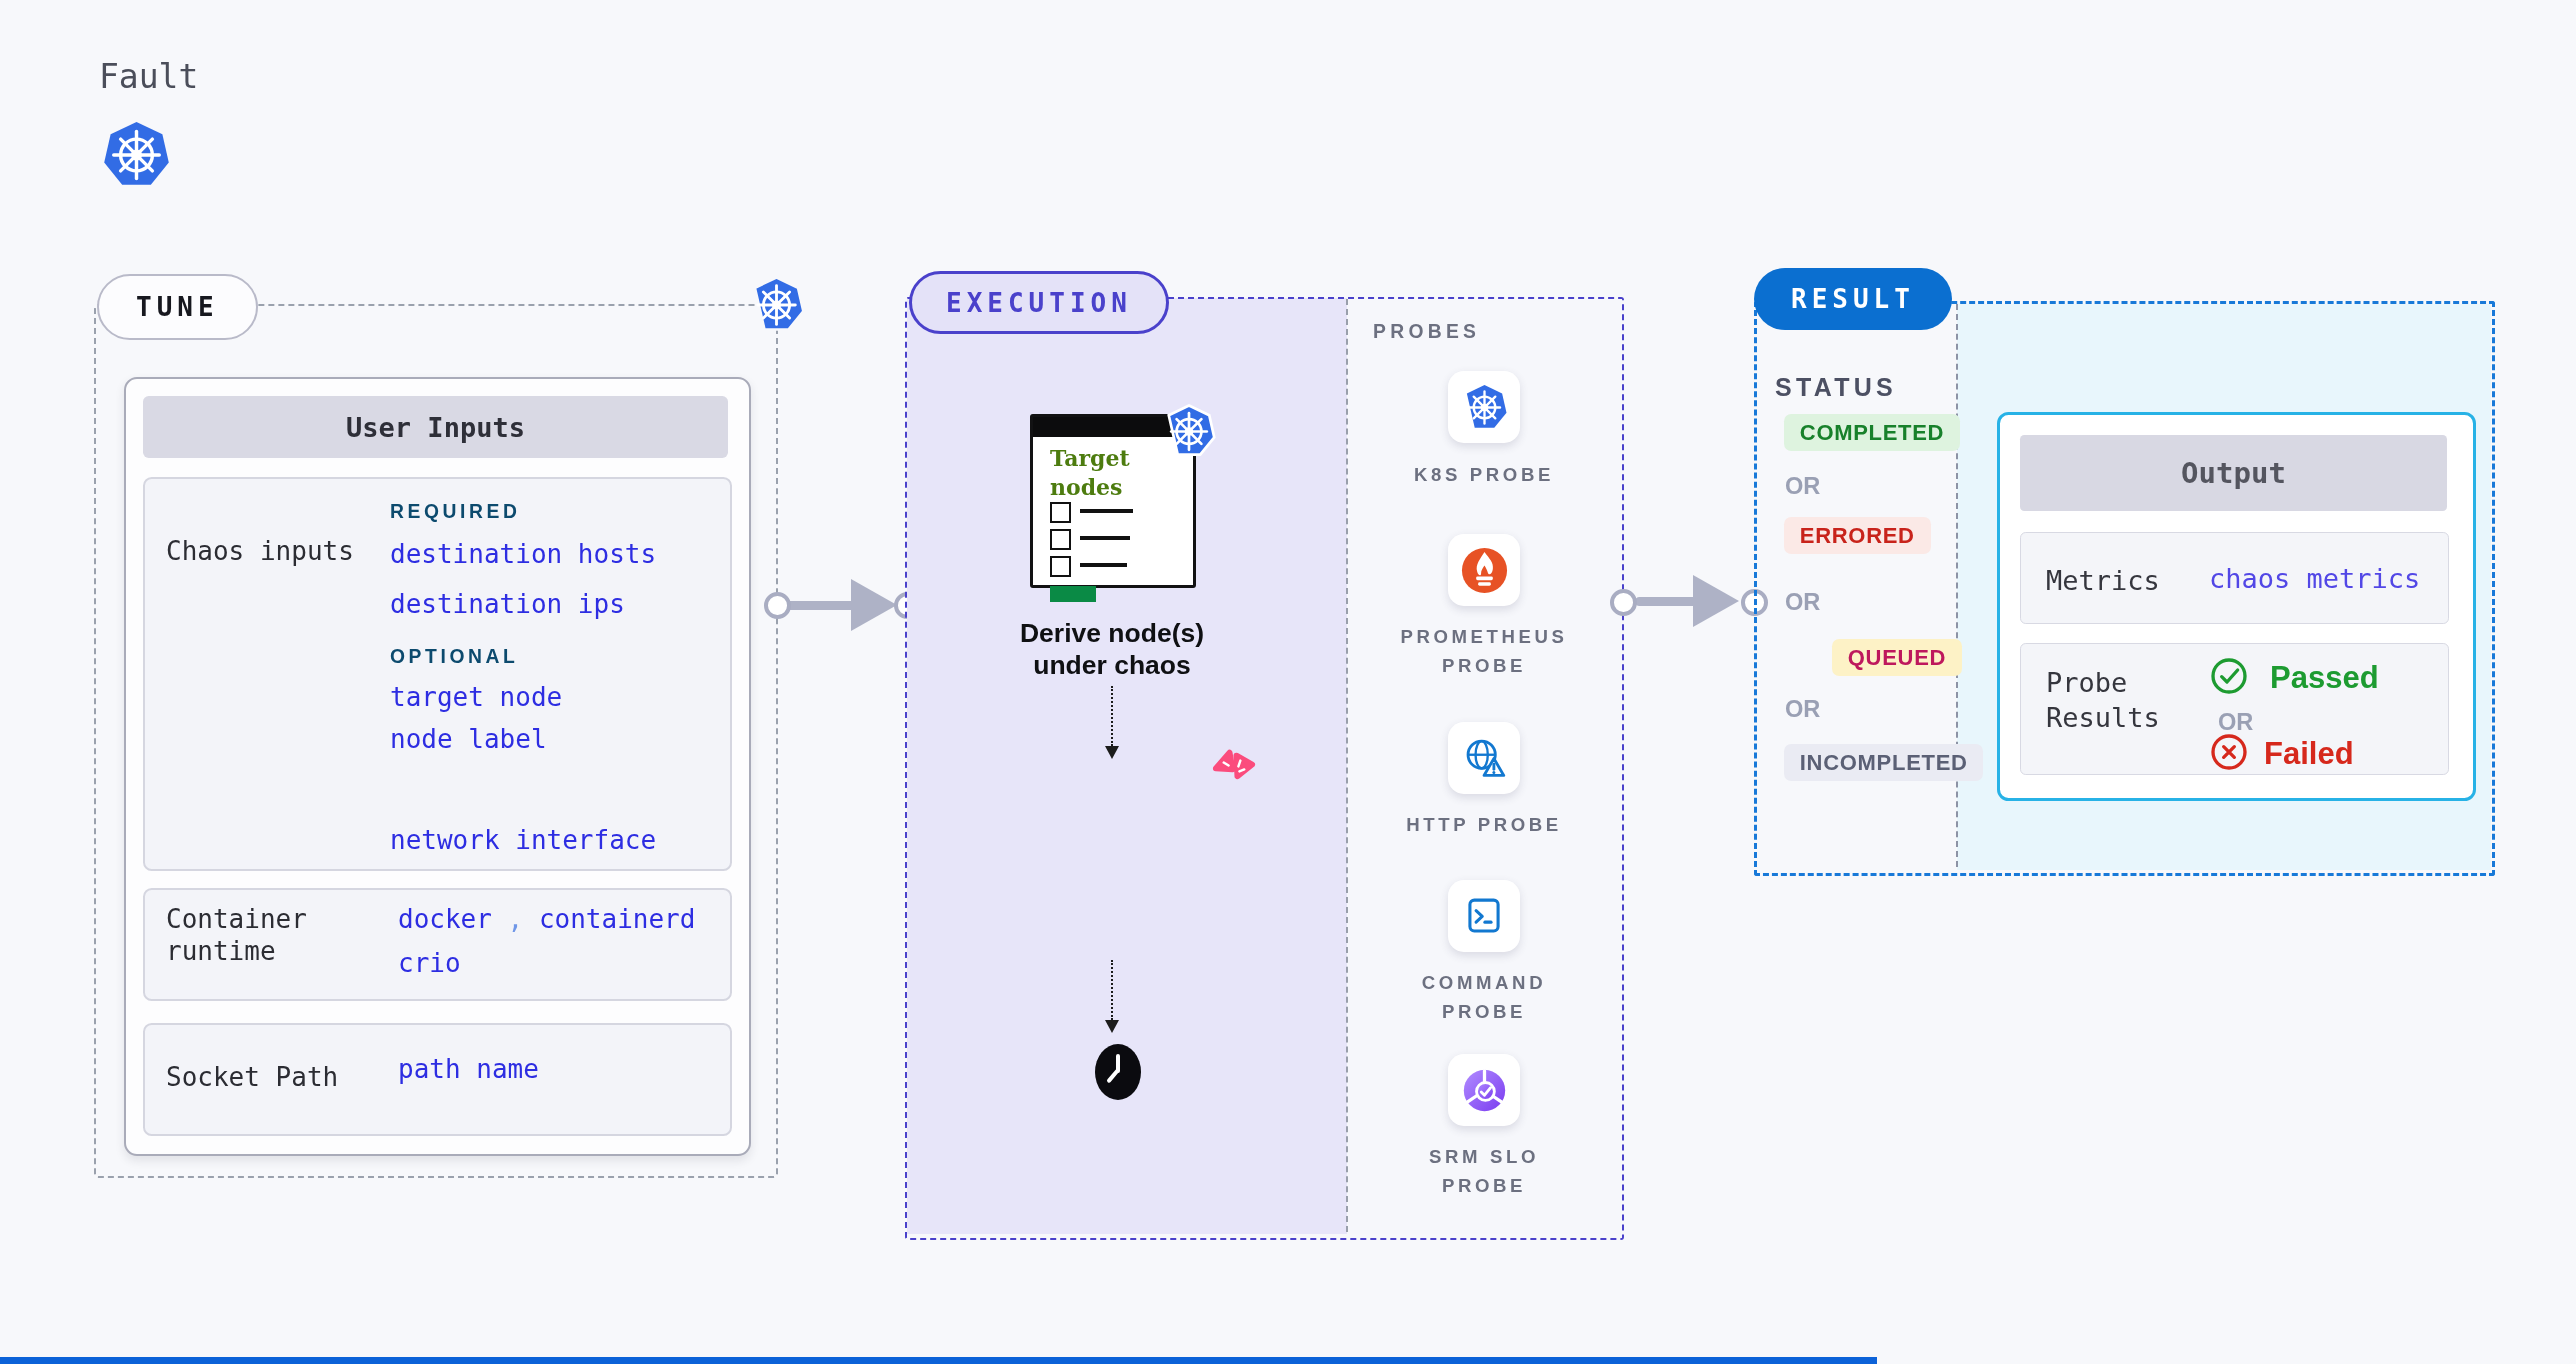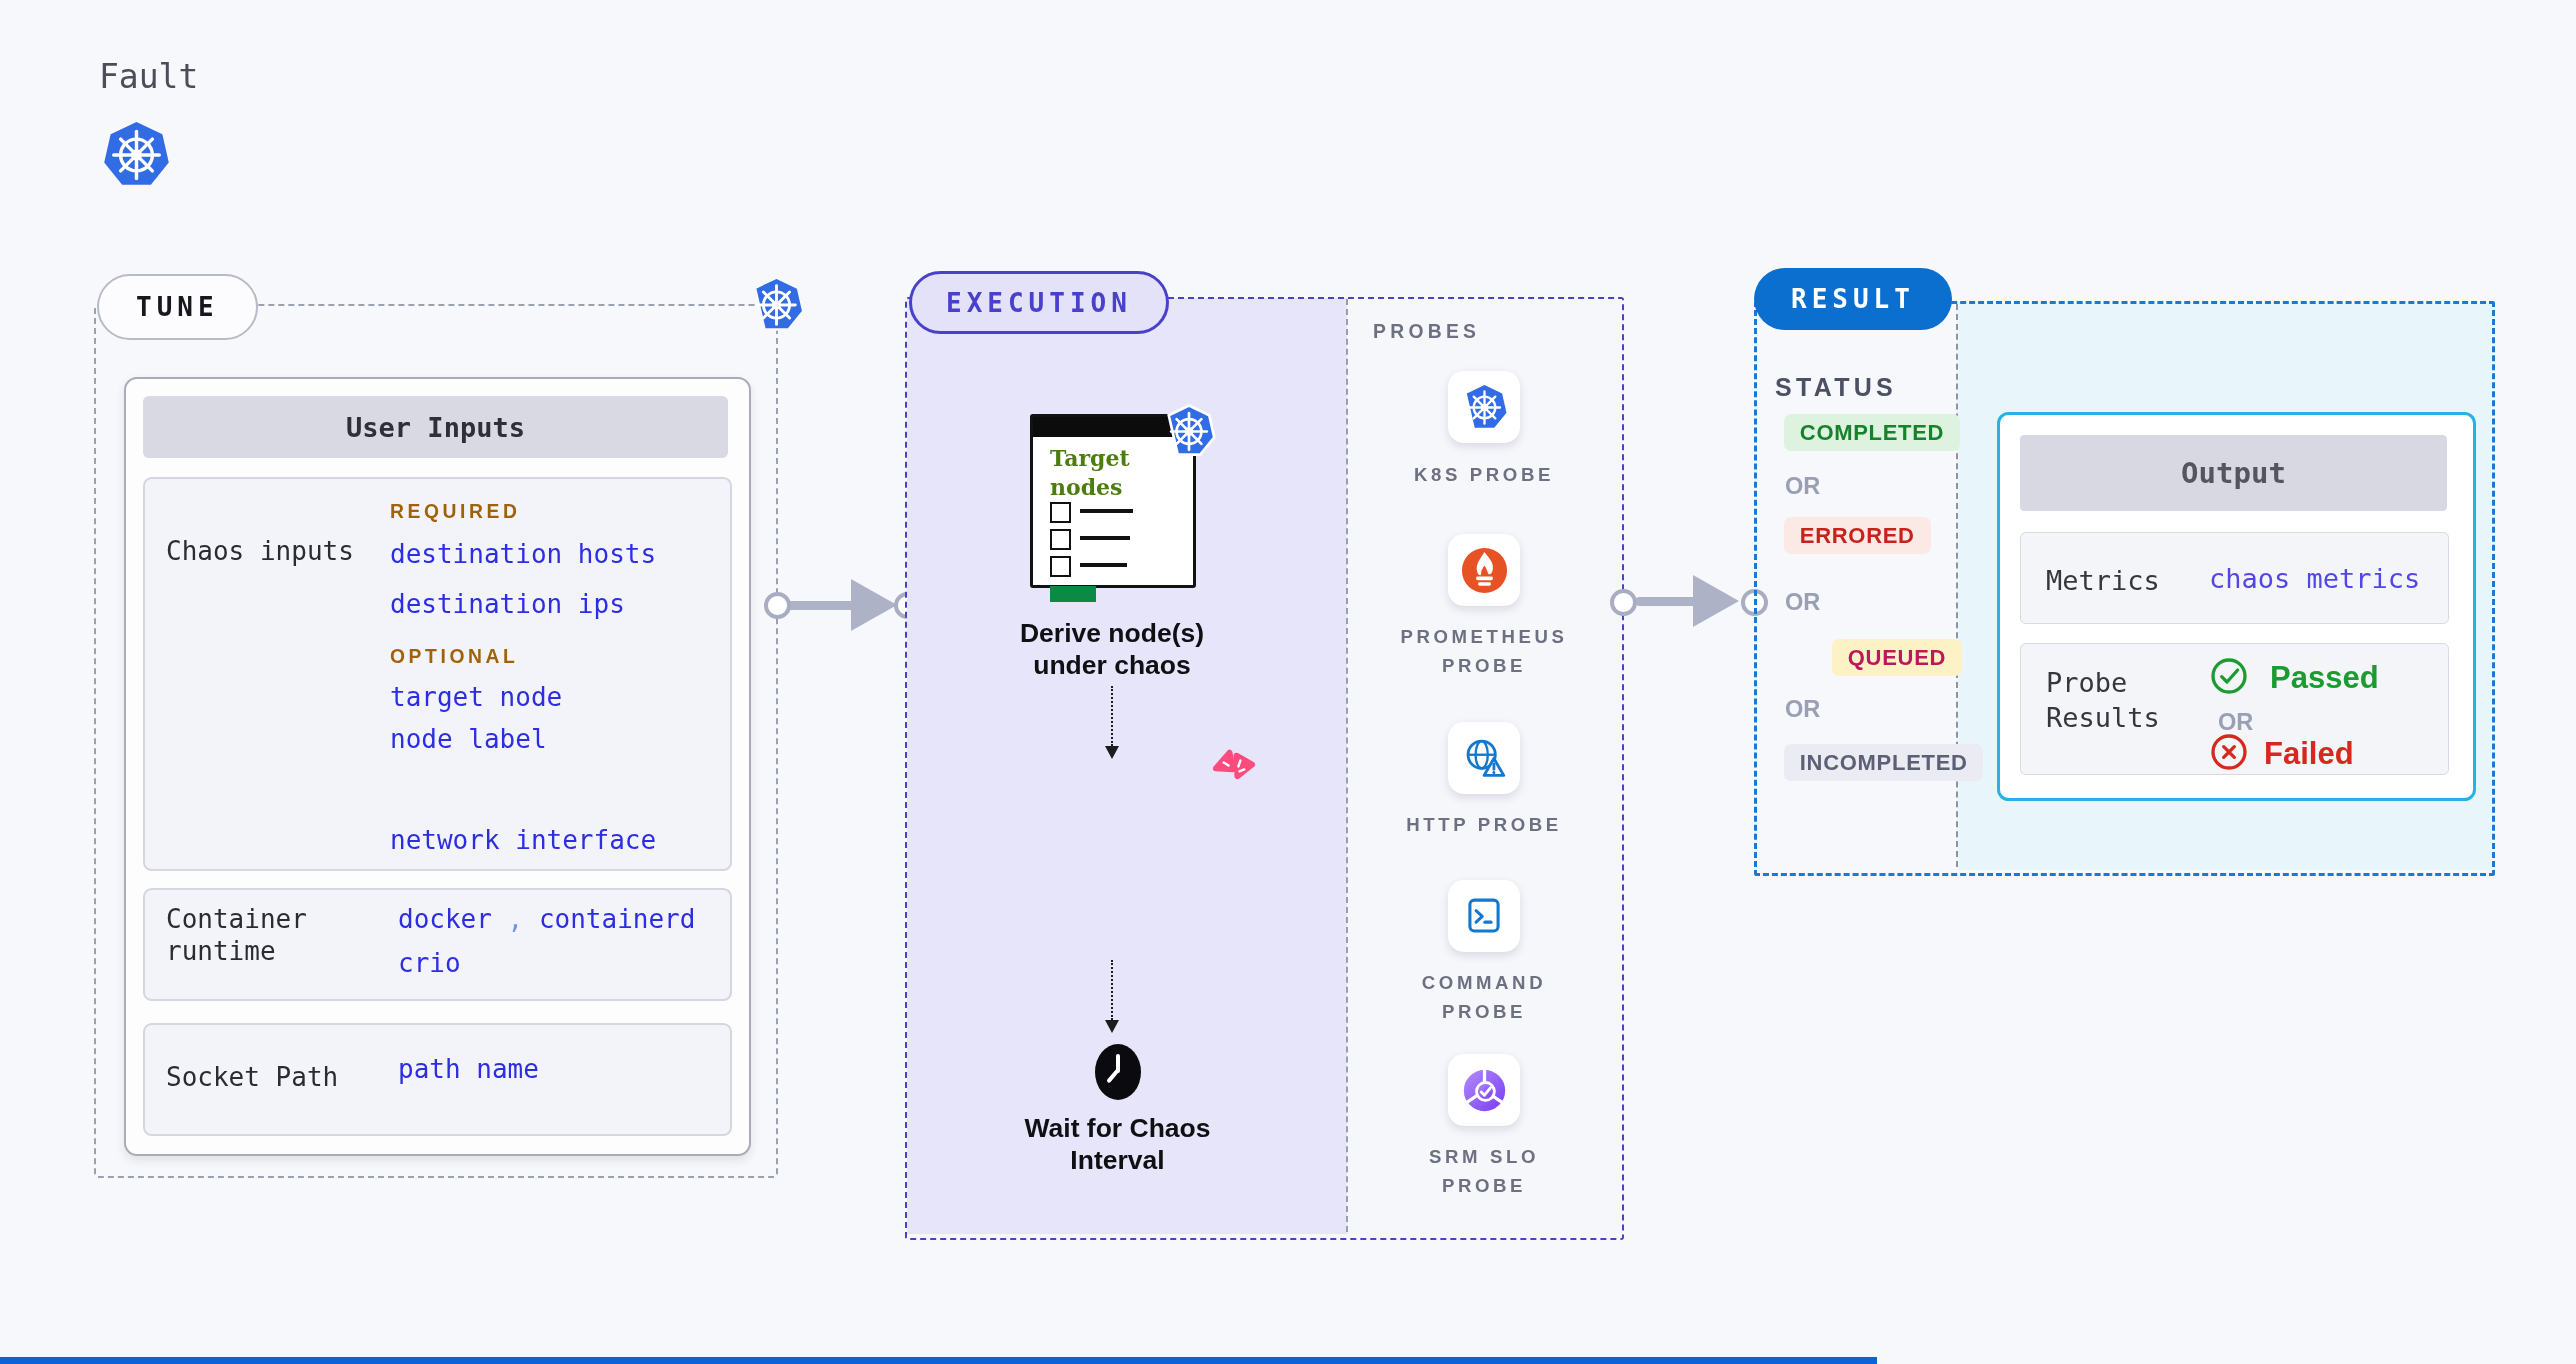--- a/index.html
+++ b/index.html
@@ -24,21 +24,21 @@
   .result-box{border:3.6px dashed #1879d8;border-radius:2.9px;}
   .v-divider-gray{border-left:2.9px dashed #999fab;}
 
   
   .ui-card{background:#fdfdfe;border:2.9px solid #a9abb9;border-radius:13px;
            box-shadow:0 4.3px 10px rgba(40,40,60,.10);}
   .ui-header{background:#d9d9e4;border-radius:5.7px;display:flex;align-items:center;justify-content:center;
              font-family:"DejaVu Sans Mono",monospace;font-size:27px;color:#2e2f38;font-weight:bold;}
   .ui-row{background:#f3f4f9;border:2.1px solid #d5d6e0;border-radius:8.6px;}
   .field-label{font-family:"DejaVu Sans Mono",monospace;font-size:26px;color:#2b2c33;line-height:1.22;}
-  .group-heading{font-size:19.3px;letter-spacing:3.6px;color:#a16207;font-weight:bold;}
+  .group-heading{font-size:19.3px;letter-spacing:3.6px;color:#0c4a6e;font-weight:bold;}
   .code-val{font-family:"DejaVu Sans Mono",monospace;font-size:26px;color:#2d2de2;line-height:1.22;}
   .code-sep{color:#6f96e8;}
 
   
   .lavender{background:#e7e5f9;}
   .probes-bg{background:#f6f7fb;}
   .caption{font-size:26.5px;font-weight:bold;color:#0f1013;text-align:center;line-height:1.22;}
   .dotted-line{border-left:2.9px dotted #1c1c1c;}
   .dot-head{width:0;height:0;border-left:7.9px solid transparent;border-right:7.9px solid transparent;
             border-top:13px solid #1c1c1c;}
@@ -207,21 +207,20 @@
     </svg>
   </div>
 
   <div class="abs dotted-line" style="left:1111px;top:960px;height:60px;"></div>
   <div class="abs dot-head" style="left:1105px;top:1020px;"></div>
 
   <div class="abs clock" style="left:1095px;top:1044px;">
     <div style="position:absolute;left:21px;top:10px;width:4.3px;height:18.6px;background:#fff;border-radius:2.1px;"></div>
     <div style="position:absolute;left:21px;top:26px;width:4.3px;height:15.8px;background:#fff;border-radius:2.1px;transform:rotate(40deg);transform-origin:top center;"></div>
   </div>
-  <div class="abs caption" style="left:1003px;top:1112px;width:229px;">Wait for Chaos Interval</div>
 
   <div class="abs probes-heading" style="left:1373px;top:321px;">PROBES</div>
 
   <div class="abs probe-card" style="left:1448px;top:371px;">
     <svg viewBox="0 0 100 104" width="47" height="49">
       <polygon points="50,4 87.5,22 96.8,63 70.8,95 29.2,95 12.5,22" fill="#326ce5"></polygon>
       <circle cx="50" cy="52" r="23" fill="none" stroke="#fff" stroke-width="5"></circle>
       <g stroke="#fff" stroke-width="5" stroke-linecap="round">
         <line x1="50" y1="18" x2="50" y2="86"></line>
           <line x1="17" y1="52" x2="83" y2="52"></line>

